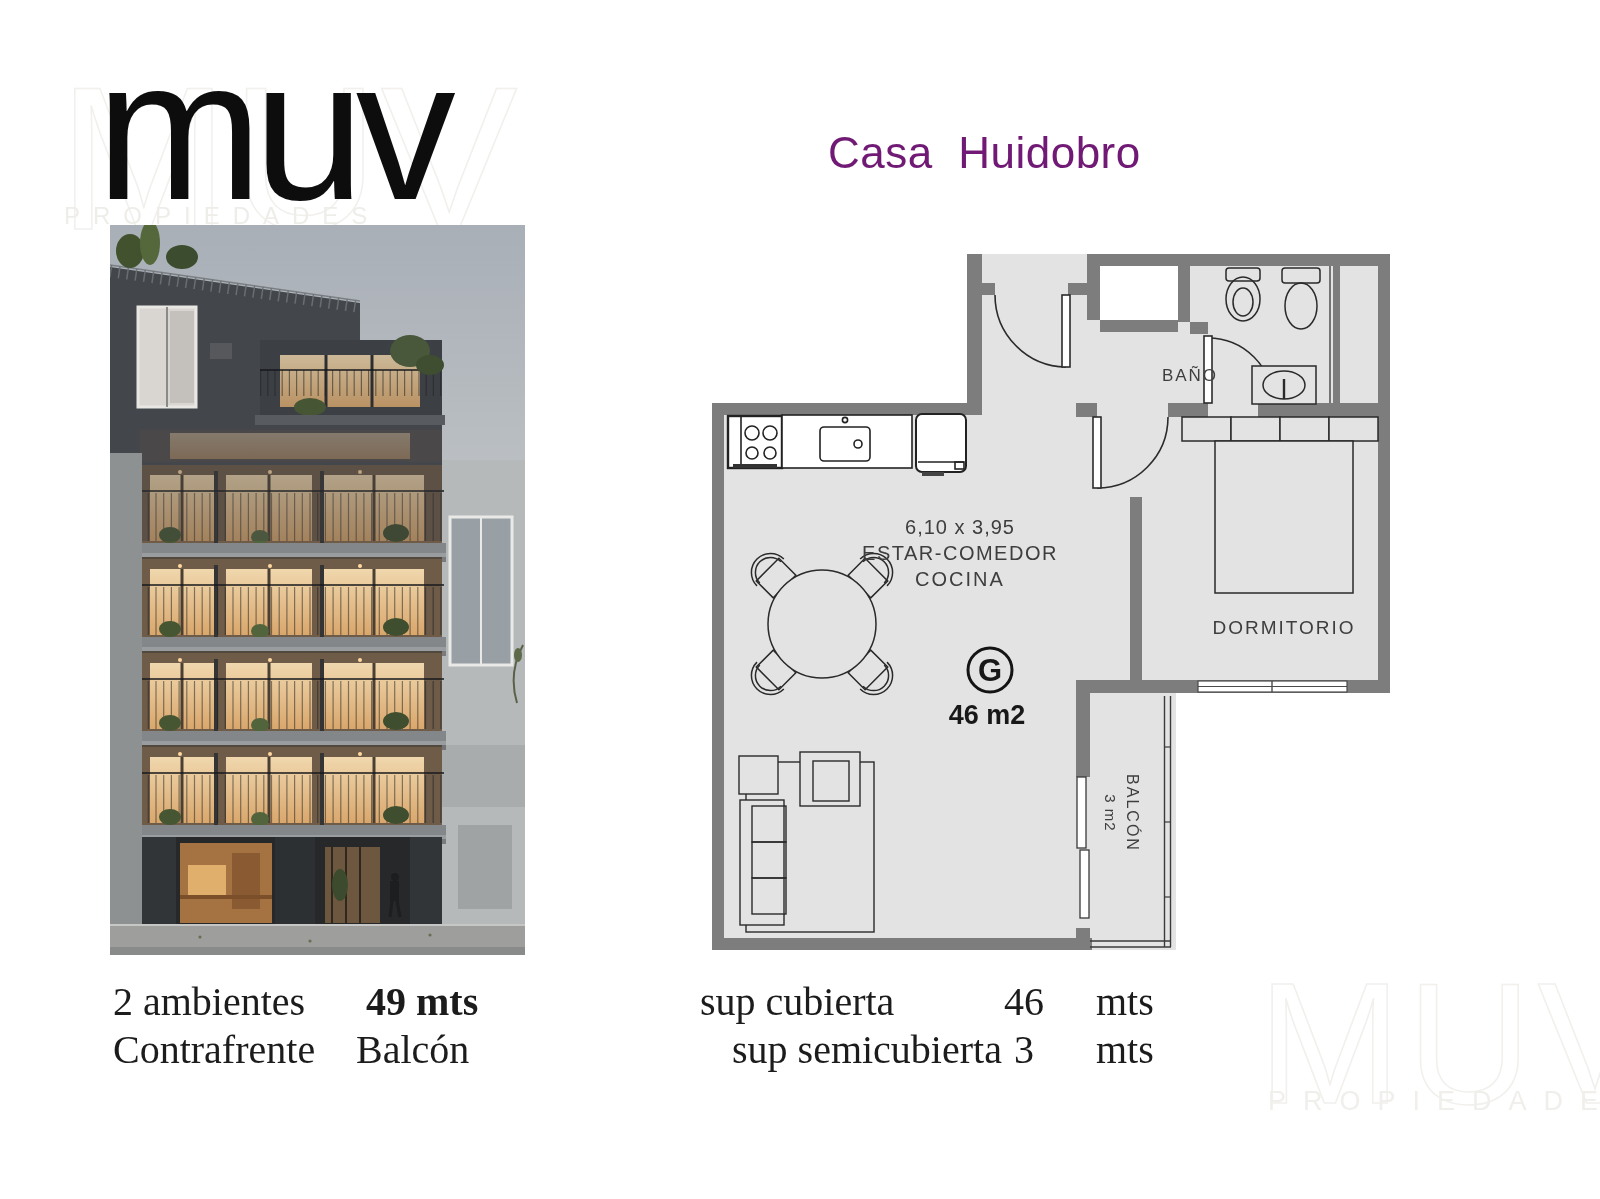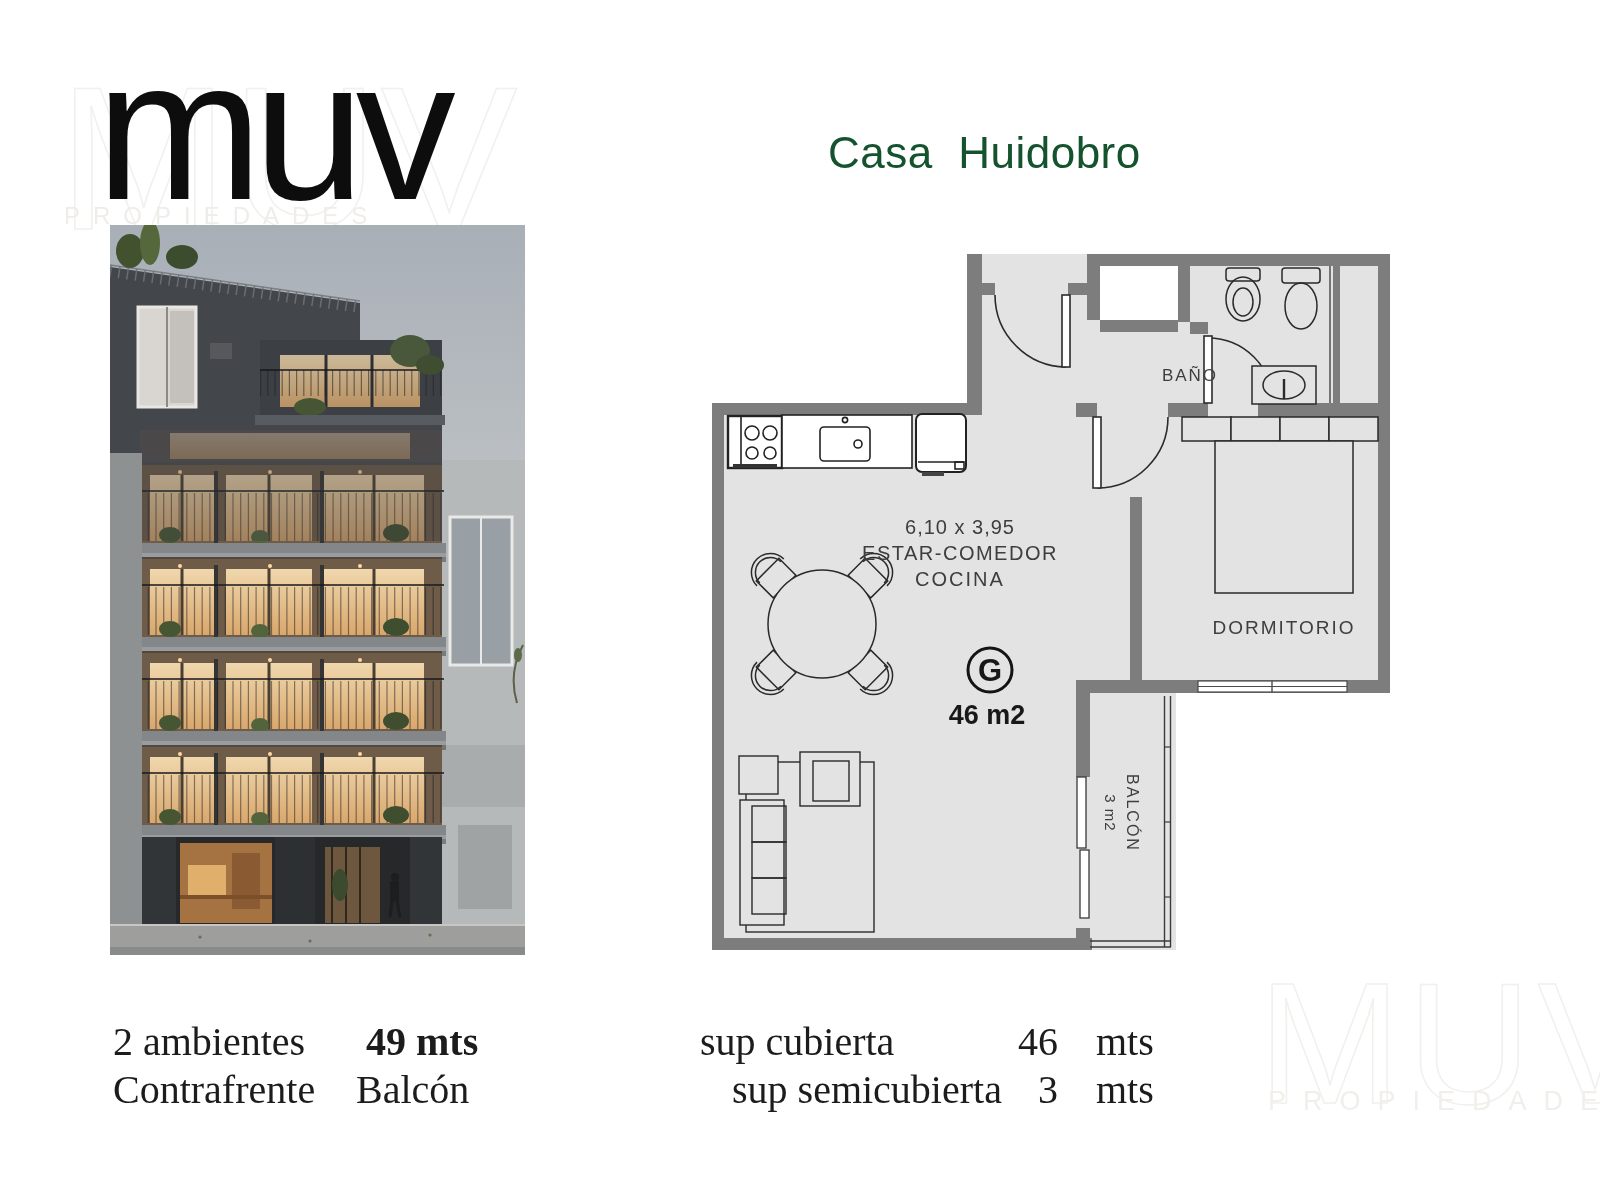--- a/index.html
+++ b/index.html
@@ -8,26 +8,26 @@
   .abs{position:absolute;}
 
   
   .logo-word{left:96px;top:30px;font-size:200px;line-height:1;letter-spacing:-9px;
              color:#0d0d0d;font-weight:400;}
   .logo-sub{left:64px;top:202px;font-size:24px;letter-spacing:13px;color:#efede9;font-weight:400;}
   .wm-ghost{color:transparent;-webkit-text-stroke:1.5px #f2f0ed;}
   .wm-tl{left:58px;top:40px;font-size:205px;letter-spacing:2px;font-weight:400;}
 
   
-  .title{left:828px;top:128px;font-size:44px;color:#14532d;letter-spacing:.5px;
+  .title{left:828px;top:128px;font-size:44px;color:#701a75;letter-spacing:.5px;
          white-space:pre;font-weight:400;}
 
   
-  .serif{font-family:"Liberation Serif",serif;color:#1c1c1c;font-size:40px;line-height:1;margin-top:40px;}
-  .num{text-align:right;display:inline-block;}
+  .serif{font-family:"Liberation Serif",serif;color:#1c1c1c;font-size:40px;line-height:1;}
+  .num{text-align:center;display:inline-block;}
 
   
   .wm-br{left:1258px;top:944px;font-size:172px;letter-spacing:6px;font-weight:400;}
   .wm-br-sub{left:1268px;top:1086px;font-size:27px;letter-spacing:17px;color:#f1efeb;}
 
   svg text{font-family:"Liberation Sans",sans-serif;}
   .plan-label{fill:#3e3e3e;}
   .plan-strong{fill:#181818;font-weight:bold;}
 </style>
 </head>

